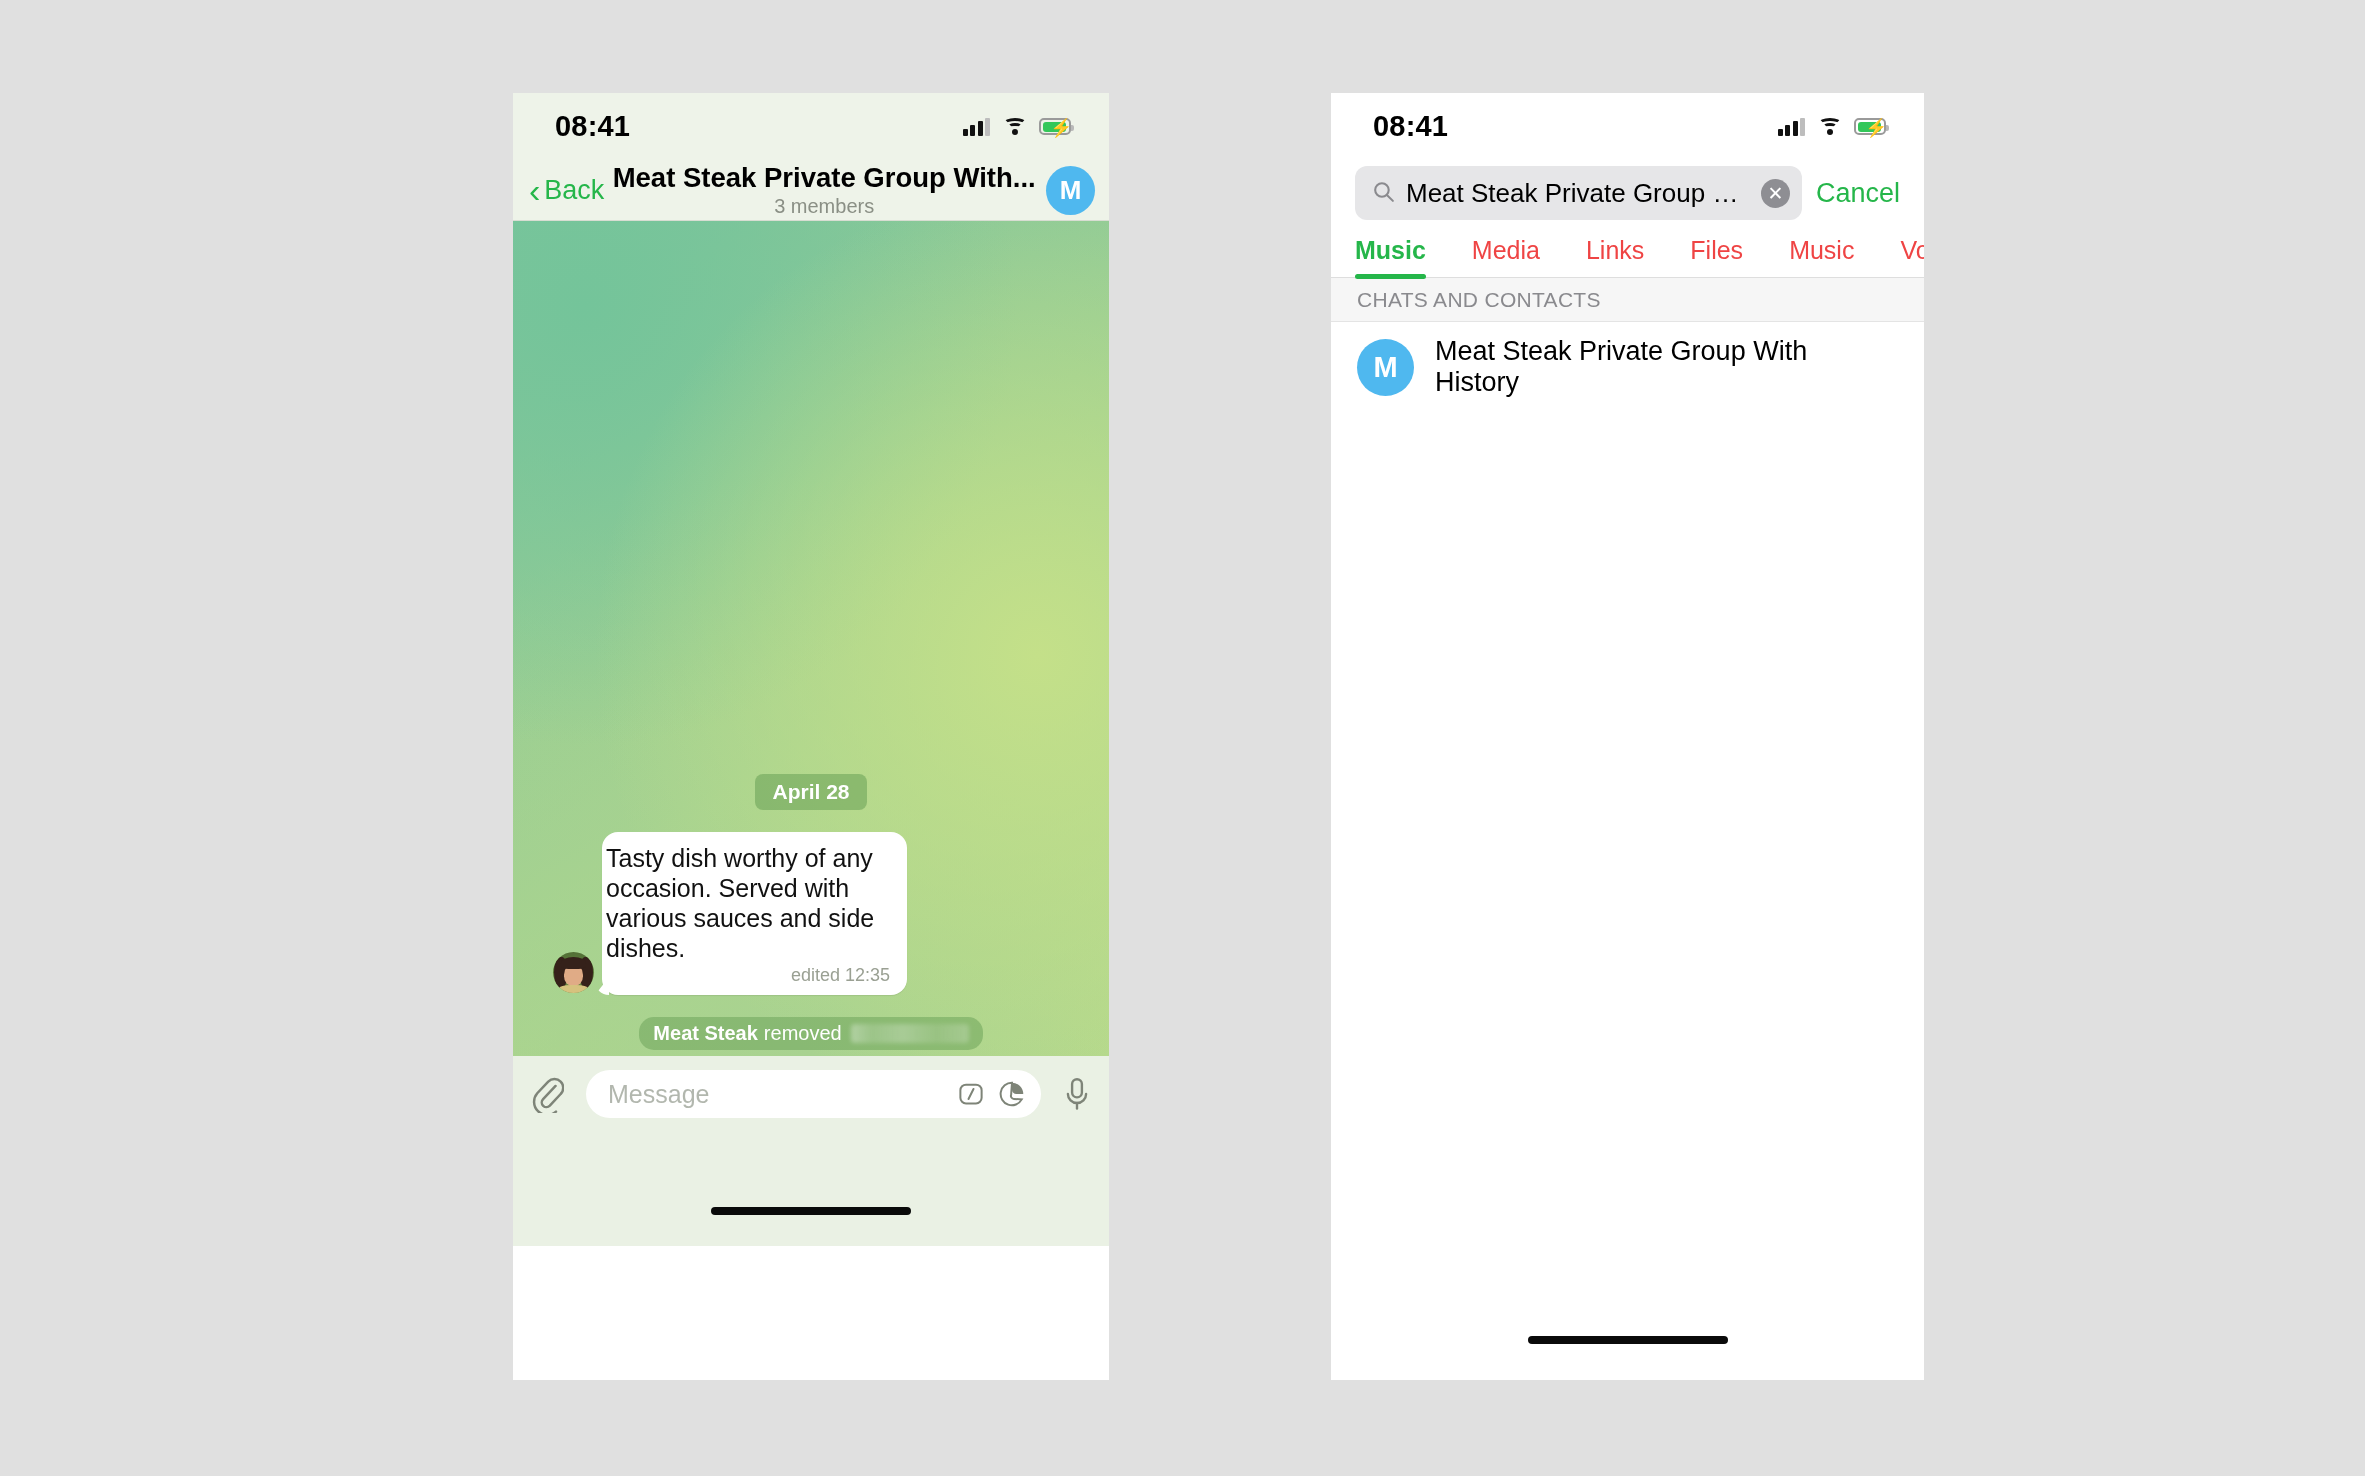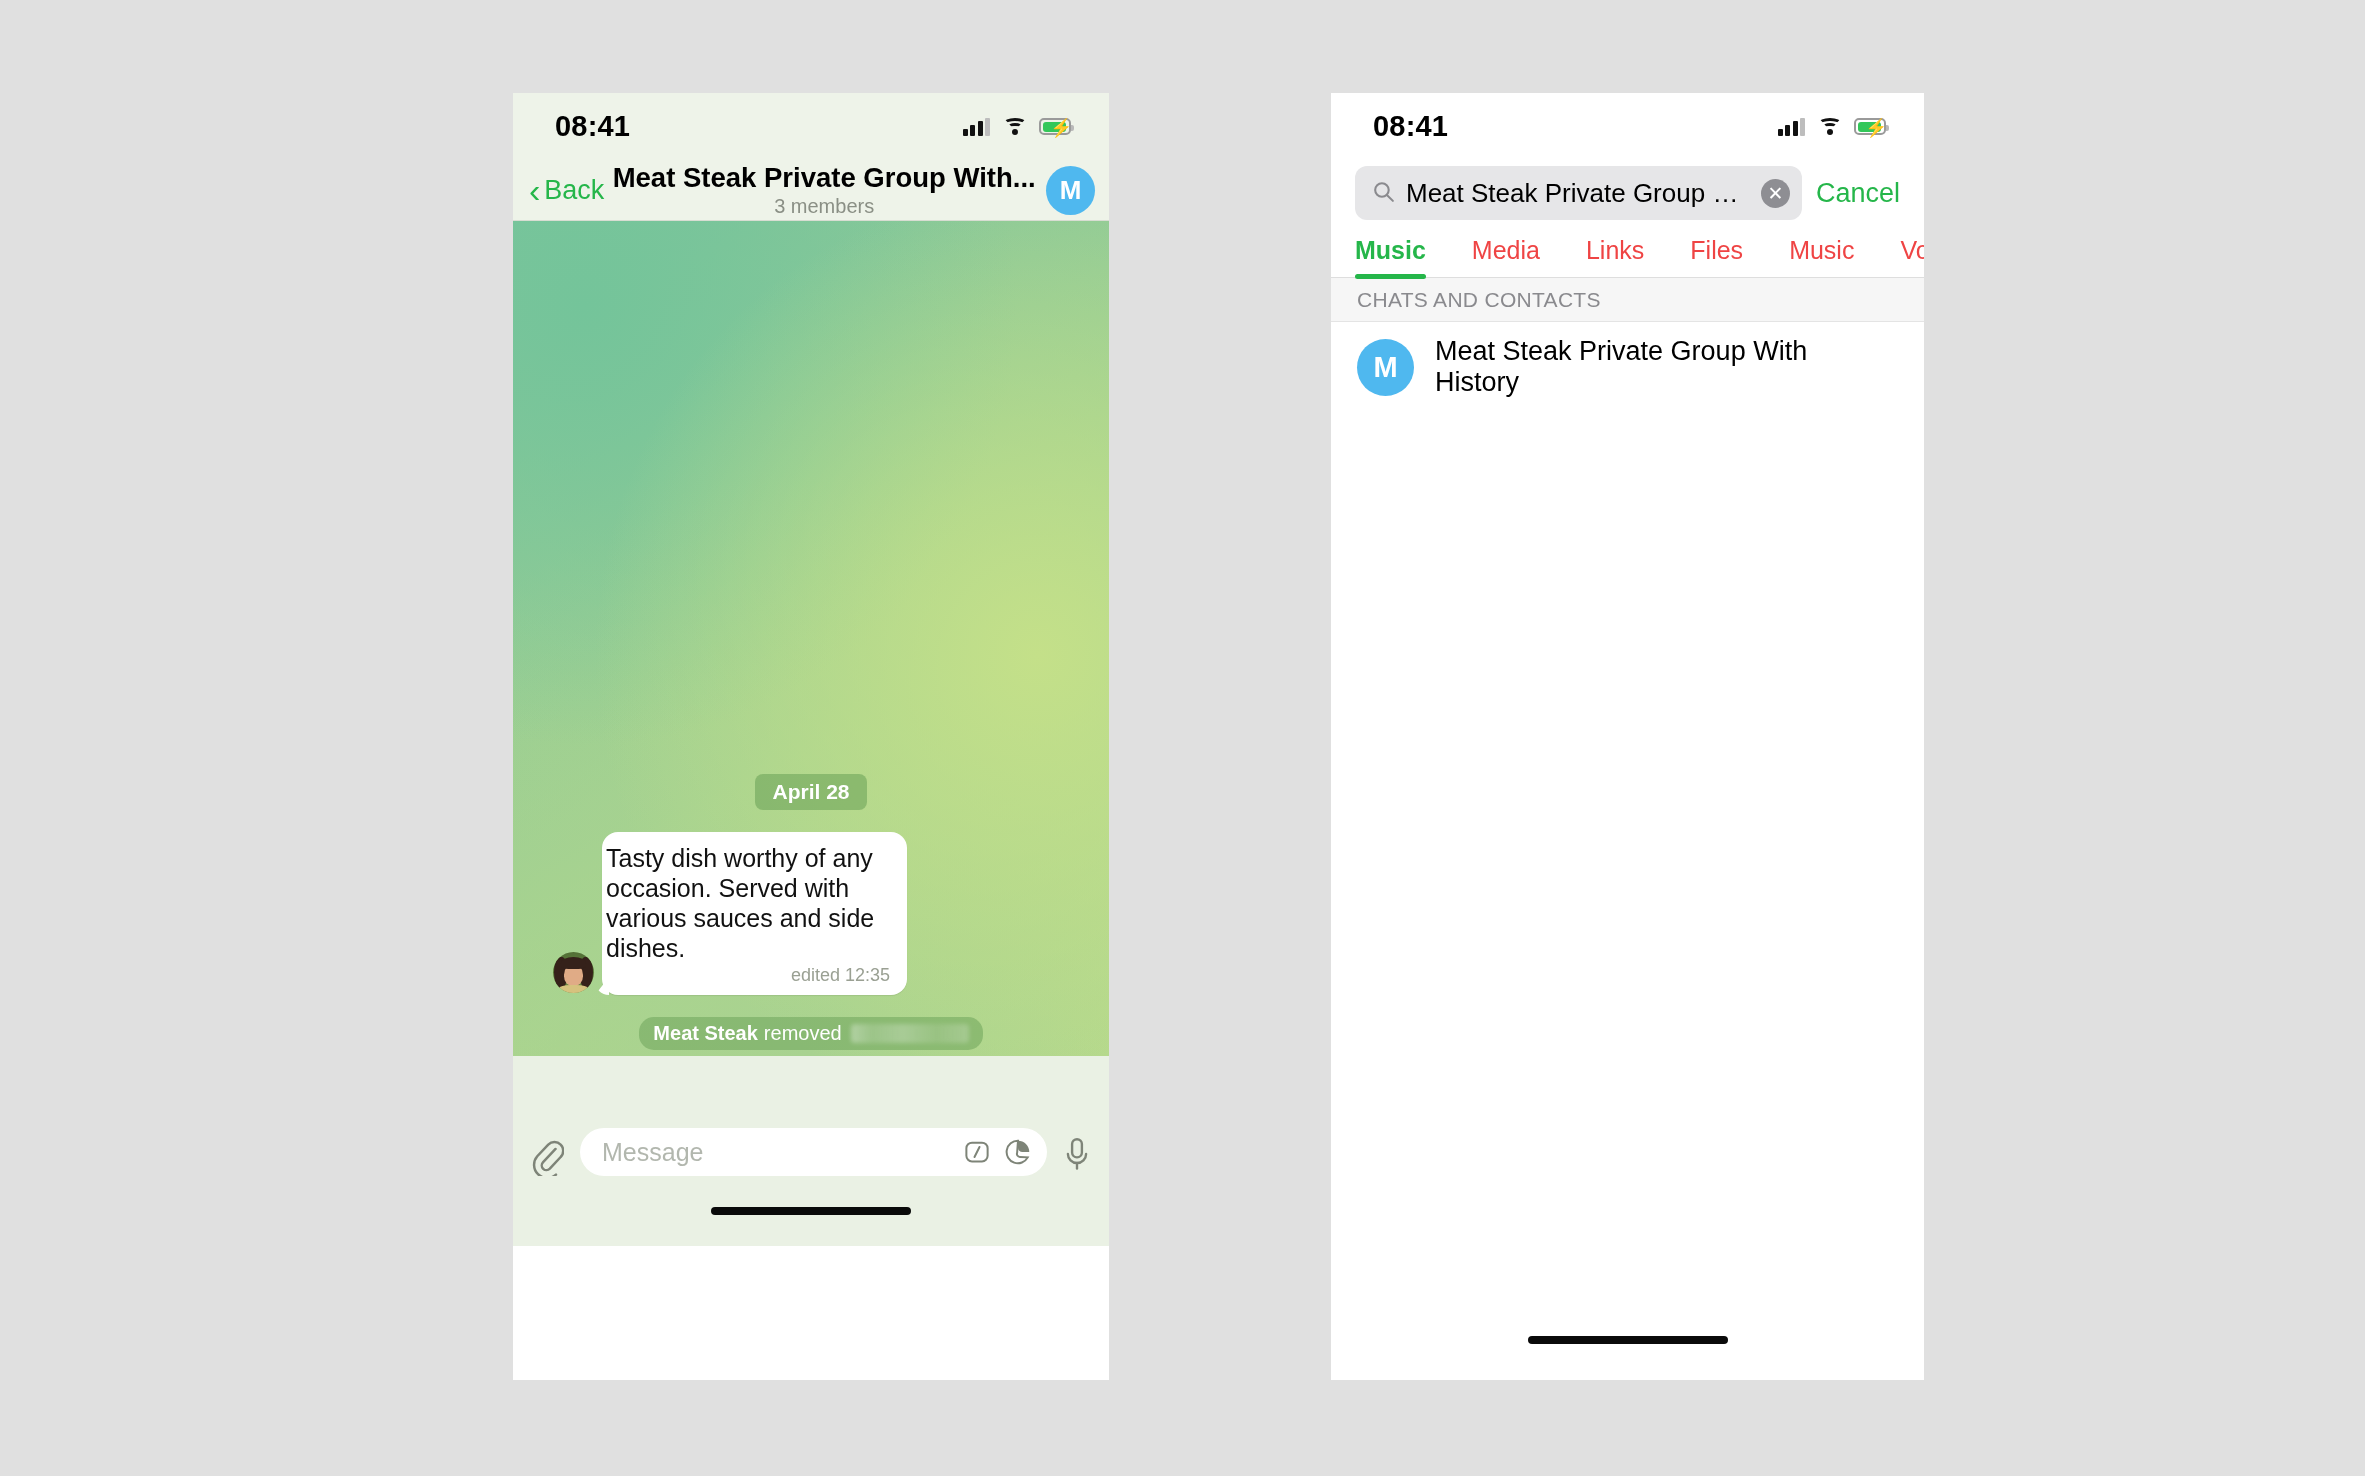--- a/index.html
+++ b/index.html
@@ -257,21 +257,21 @@
       rgba(255,255,255,.26) 44%, rgba(255,255,255,.12) 72%,
       rgba(255,255,255,.22) 100%);
     filter: blur(2.2px);
   }
 
   
   .input-zone {
     height: 120px;
     background: #eaf1e4;
     padding: 14px 18px 0 18px;
-    display:flex; align-items:flex-end; gap: 16px;
+    display:flex; align-items:flex-start; gap: 22px;
   }
   .clip-icon {
     width: 33px; height: 38px; flex-shrink:0; margin-top: 5px;
     position: relative;
   }
   .clip-icon svg { display:block; }
   .msg-field {
     flex: 1; height: 48px;
     background:#fff; border-radius: 24px;
     display:flex; align-items:center;

